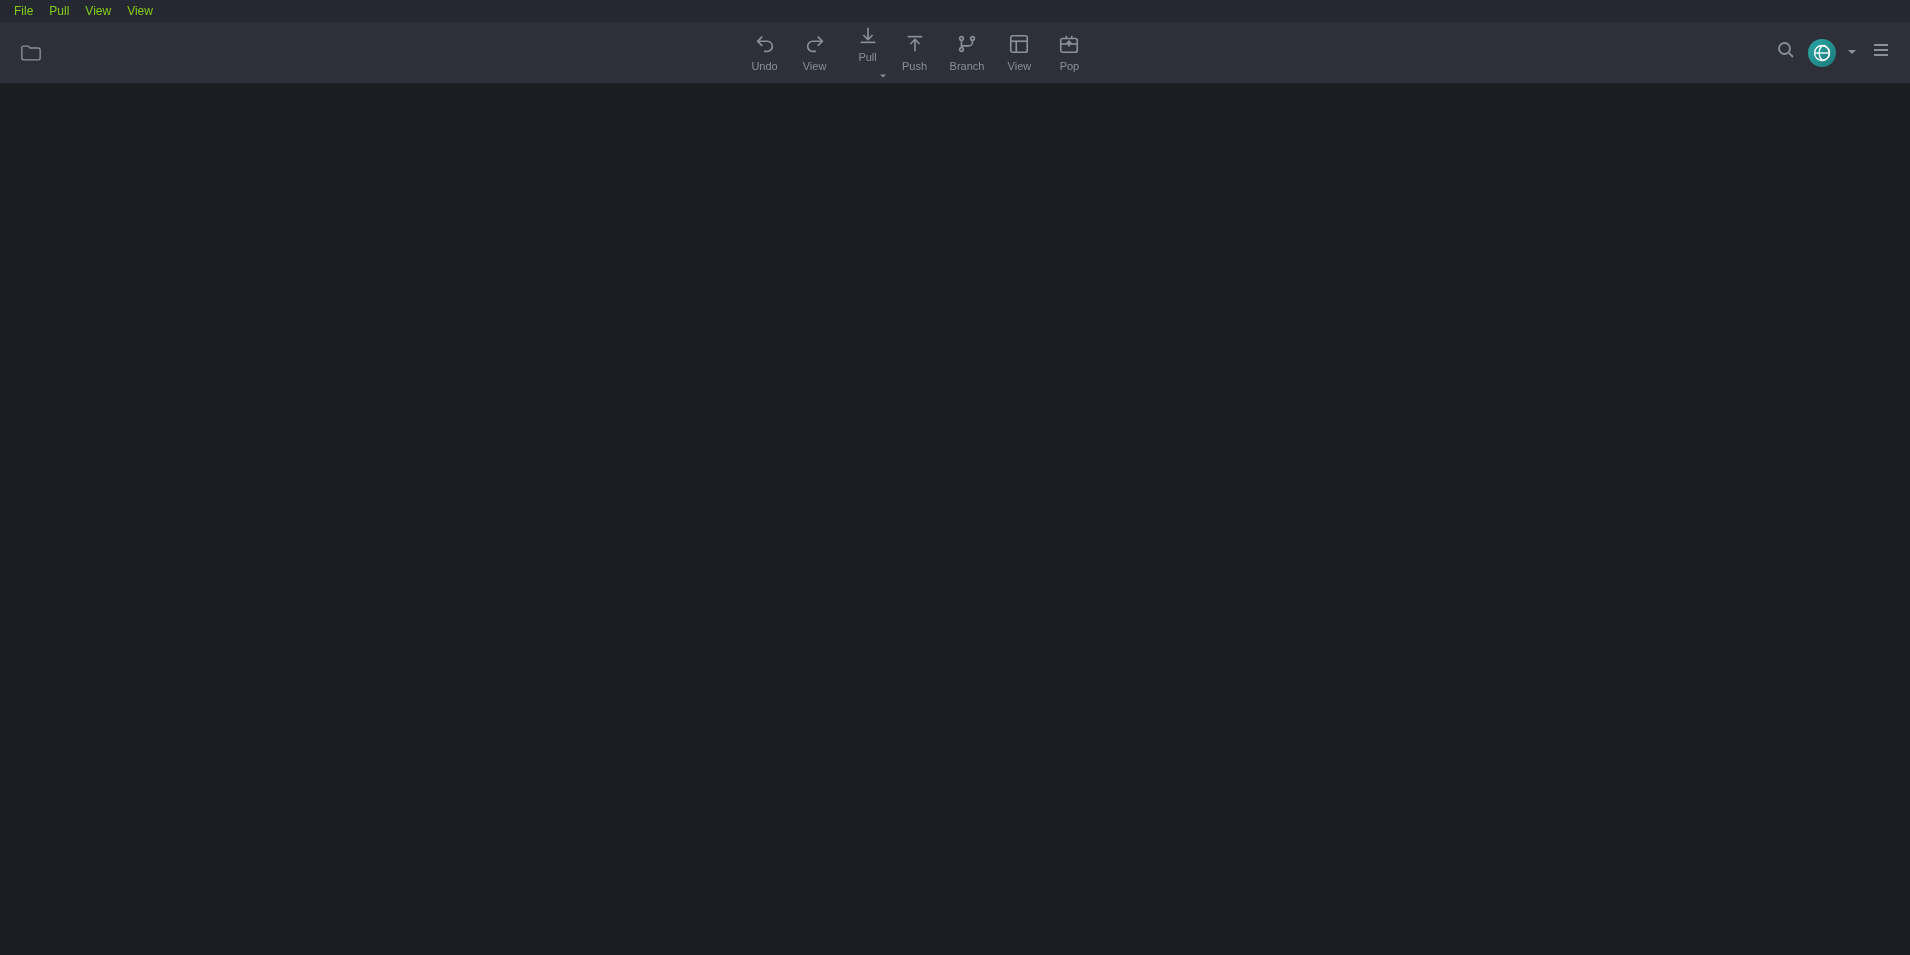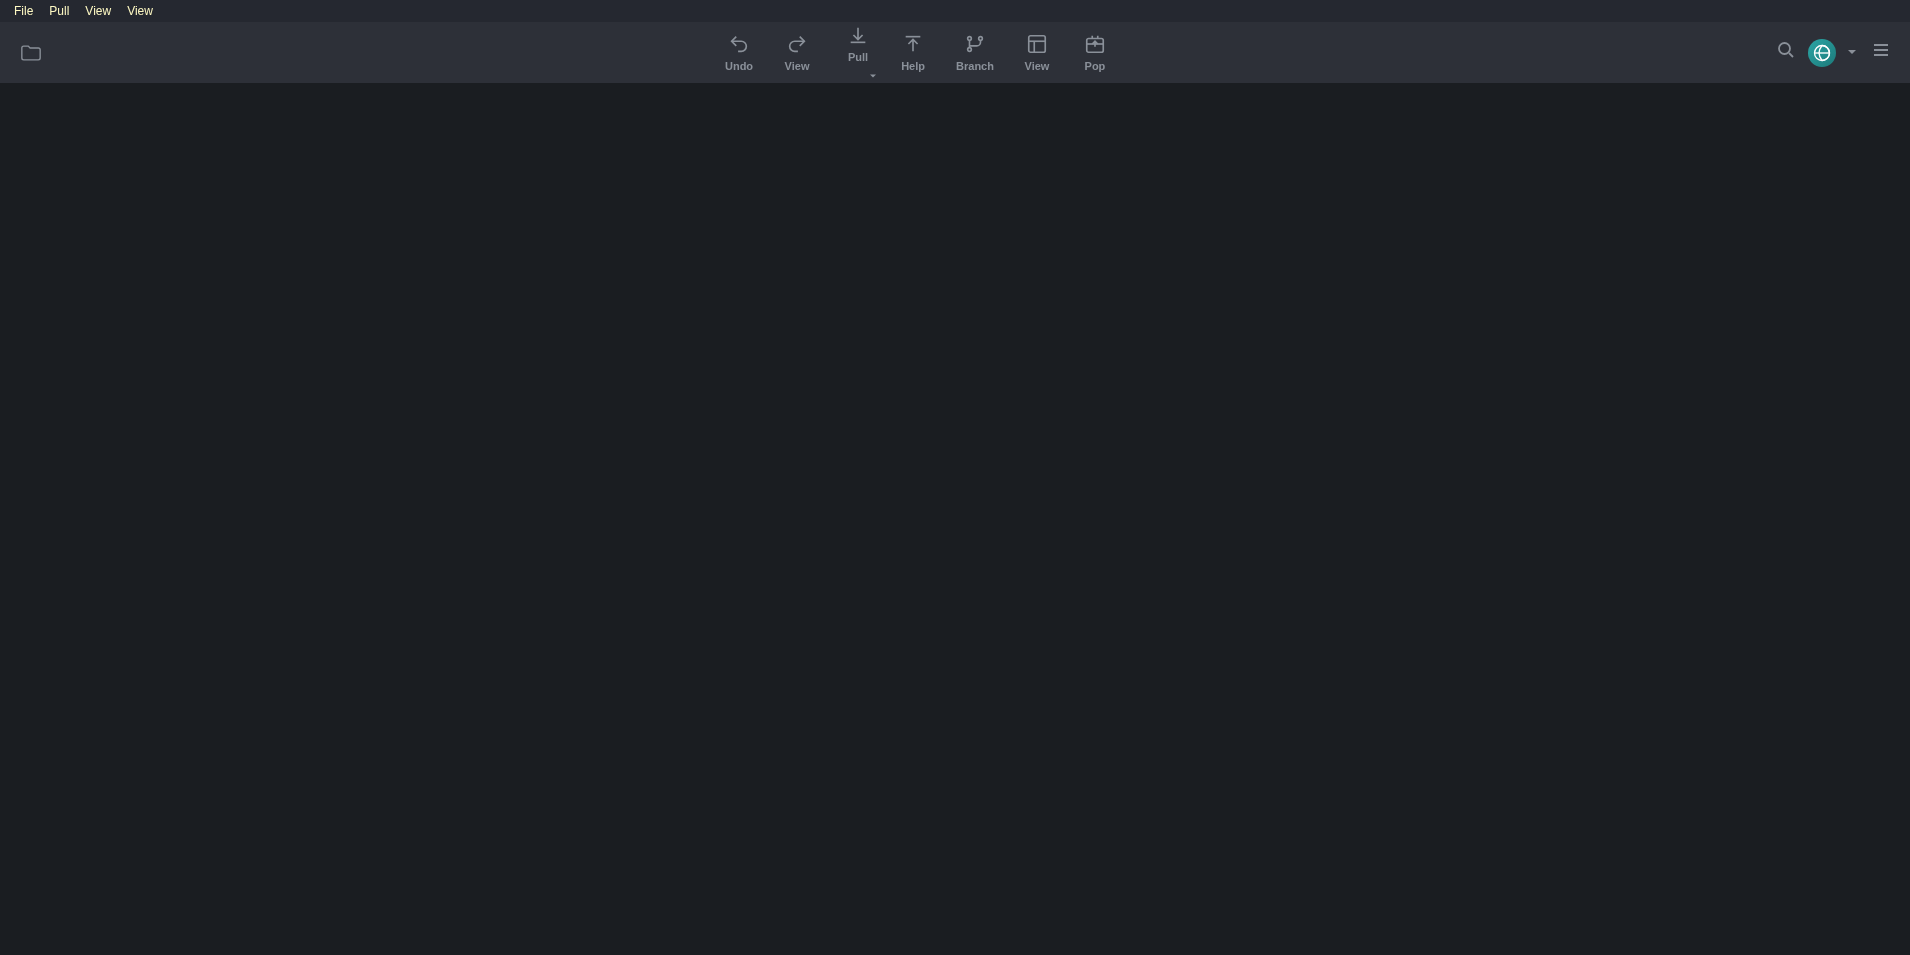--- a/index.html
+++ b/index.html
@@ -20,21 +20,21 @@
     .menubar {
       height: 22px;
       background-color: #252830;
       display: flex;
       align-items: center;
       padding: 0 8px;
       gap: 4px;
     }
 
     .menubar-item {
-      color: #fef9c3;
+      color: #84cc16;
       font-size: 12px;
       padding: 2px 6px;
       cursor: pointer;
       border-radius: 3px;
     }
 
     
     .toolbar {
       height: 62px;
       background-color: #2d3038;
@@ -56,22 +56,20 @@
       display: flex;
       align-items: center;
       padding: 4px;
     }
 
     .toolbar-center {
       flex: 1;
       display: flex;
       align-items: center;
       justify-content: center;
-      gap: 8px;
-      font-weight: bold;
     }
 
     .toolbar-btn {
       display: flex;
       flex-direction: column;
       align-items: center;
       justify-content: center;
       gap: 2px;
       padding: 4px 10px;
       cursor: pointer;
@@ -217,21 +215,21 @@
       </div>
     </div>
 
     <div class="toolbar-btn">
       <span class="icon">
         <svg class="svg-icon" viewBox="0 0 24 24" fill="none" stroke="#8a9099" stroke-width="1.8">
           <path d="M12 20V8M7 12l5-5 5 5"></path>
           <path d="M4 4h16"></path>
         </svg>
       </span>
-      <span class="label">Help</span>
+      <span class="label">Push</span>
     </div>
 
     <div class="toolbar-btn">
       <span class="icon">
         <svg class="svg-icon" viewBox="0 0 24 24" fill="none" stroke="#8a9099" stroke-width="1.8">
           <circle cx="6" cy="6" r="2"></circle>
           <circle cx="18" cy="6" r="2"></circle>
           <circle cx="6" cy="18" r="2"></circle>
           <path d="M6 8v8"></path>
           <path d="M18 8v2a4 4 0 0 1-4 4H6"></path>

